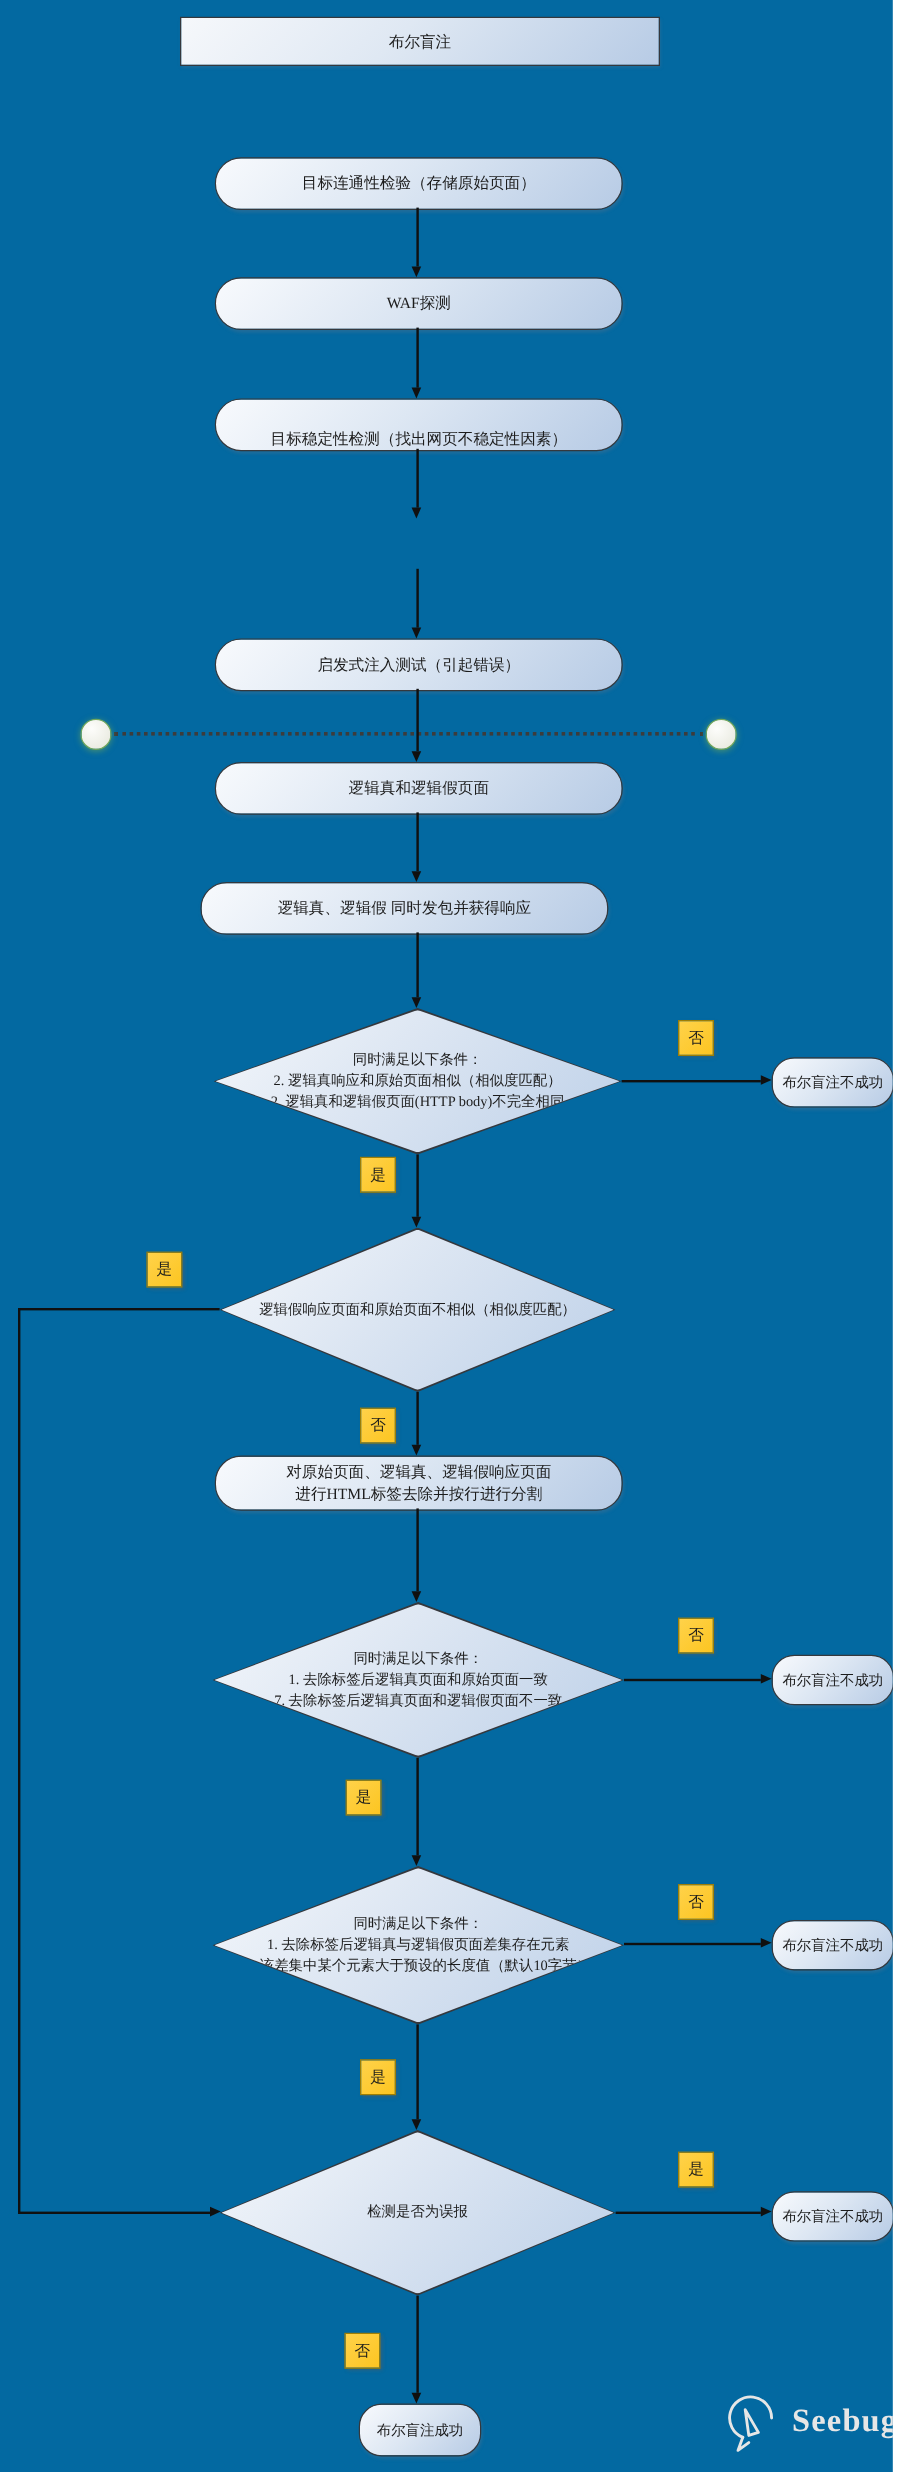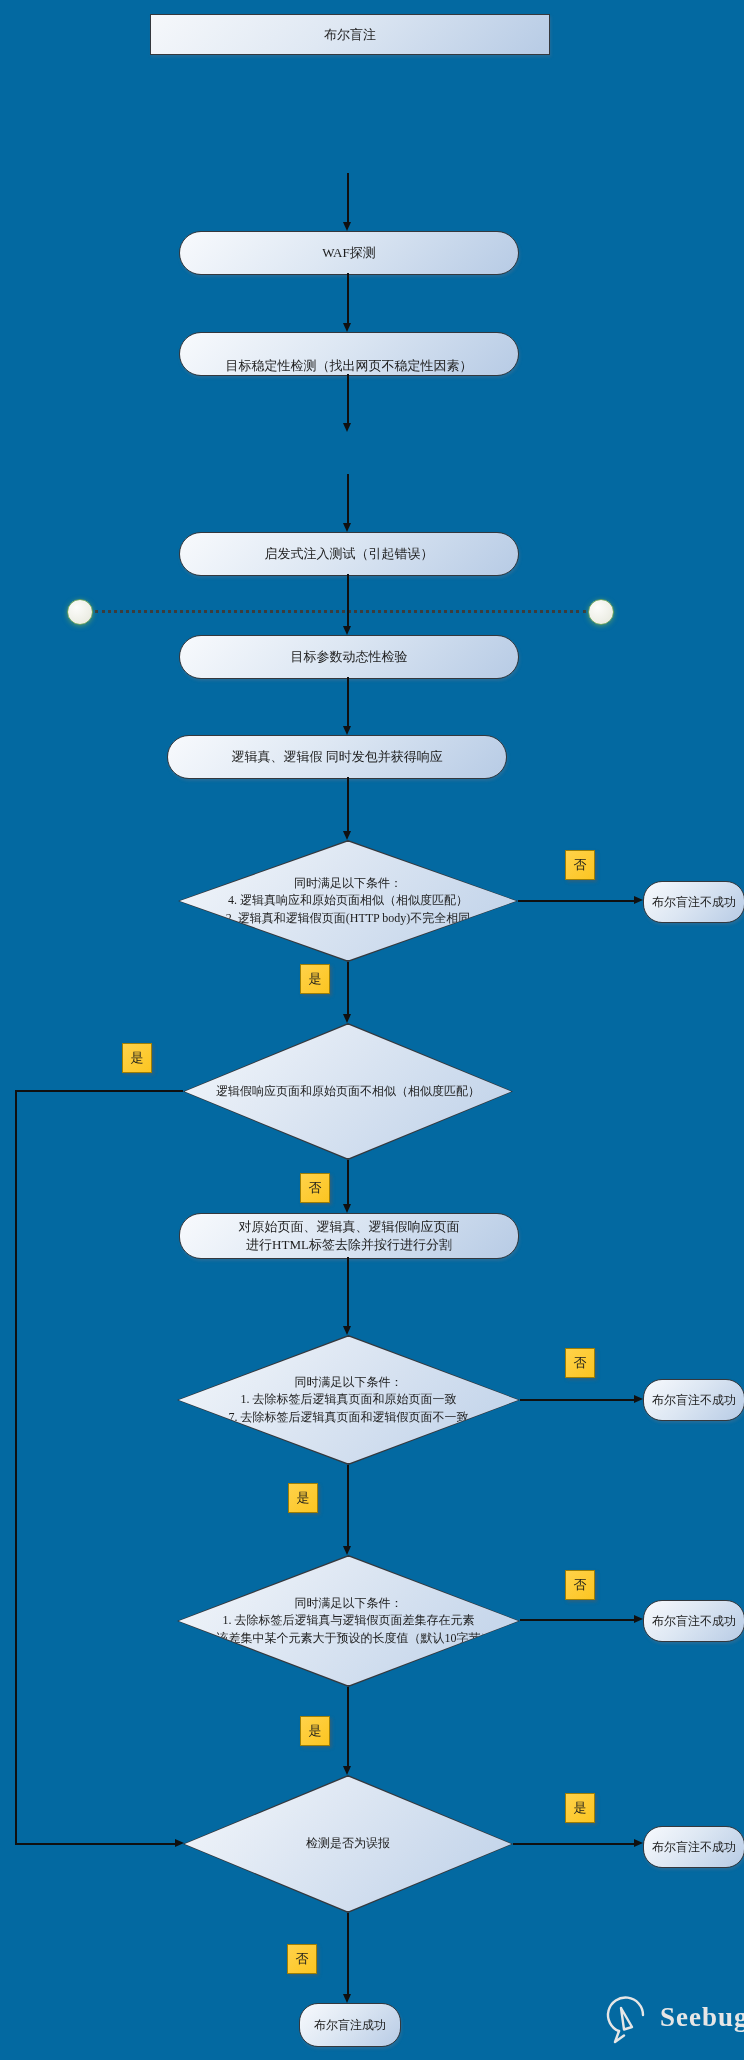--- a/index.html
+++ b/index.html
@@ -67,45 +67,48 @@
 </style>
 </head>
 <body>
 
 <div class="canvas">
 
   <div class="titlebox" style="left:150px;top:14px;width:398px;height:39px;">
     <span>布尔盲注</span>
   </div>
 
+  <div class="stadium" style="left:179px;top:131px;width:338px;height:42px;">
+    <span>目标连通性检验（存储原始页面）</span>
+  </div>
   <div class="stadium" style="left:179px;top:231px;width:338px;height:42px;">
     <span>WAF探测</span>
   </div>
   <div class="stadium" style="left:179px;top:332px;width:338px;height:42px;justify-content:flex-end;">
     <span>目标稳定性检测（找出网页不稳定性因素）</span>
   </div>
   <div class="stadium" style="left:179px;top:532px;width:338px;height:42px;">
     <span>启发式注入测试（引起错误）</span>
   </div>
 
   <div class="dotline" style="left:95px;top:610px;width:491px;"></div>
   <div class="circle" style="left:67px;top:599px;"></div>
   <div class="circle" style="left:588px;top:599px;"></div>
 
   <div class="stadium" style="left:179px;top:635px;width:338px;height:42px;">
-    <span>目标参数动态性检验</span>
+    <span>逻辑真和逻辑假页面</span>
   </div>
   <div class="stadium" style="left:167px;top:735px;width:338px;height:42px;">
     <span>逻辑真、逻辑假 同时发包并获得响应</span>
   </div>
 
   <div class="diamond-outer" style="left:178px;top:840px;width:340px;height:122px;">
     <div class="diamond-inner">
       <span>同时满足以下条件：</span>
-      <span>4. 逻辑真响应和原始页面相似（相似度匹配）</span>
+      <span>2. 逻辑真响应和原始页面相似（相似度匹配）</span>
       <span>2. 逻辑真和逻辑假页面(HTTP body)不完全相同</span>
     </div>
   </div>
   <div class="ylabel" style="left:565px;top:850px;">
     <span>否</span>
   </div>
   <div class="ylabel" style="left:300px;top:964px;">
     <span>是</span>
   </div>
   <div class="stadium small" style="left:643px;top:881px;width:100px;height:40px;">

